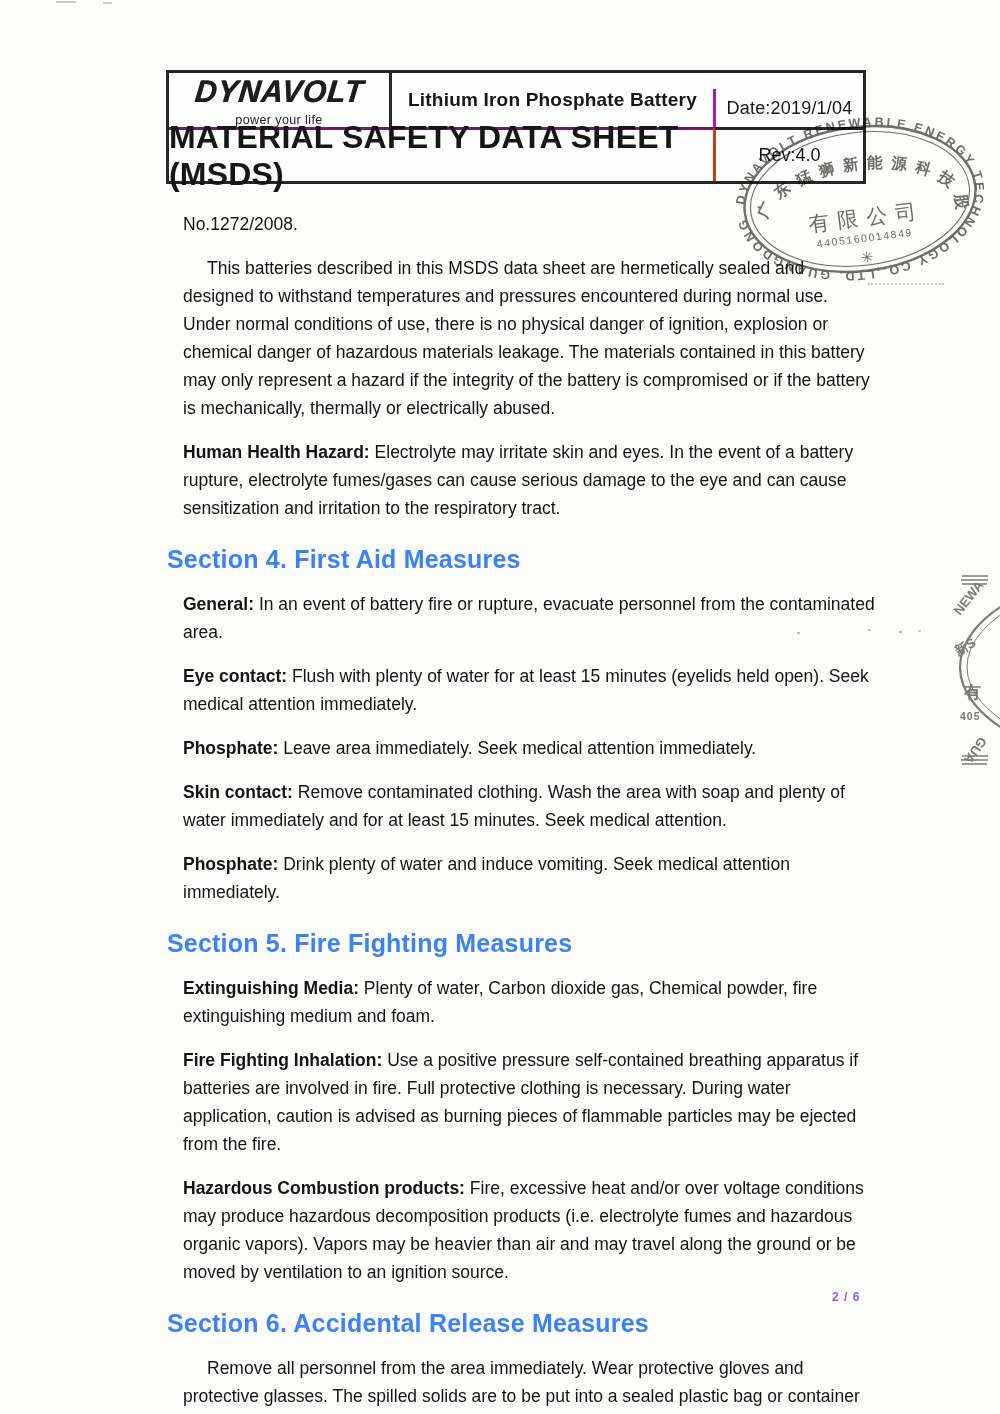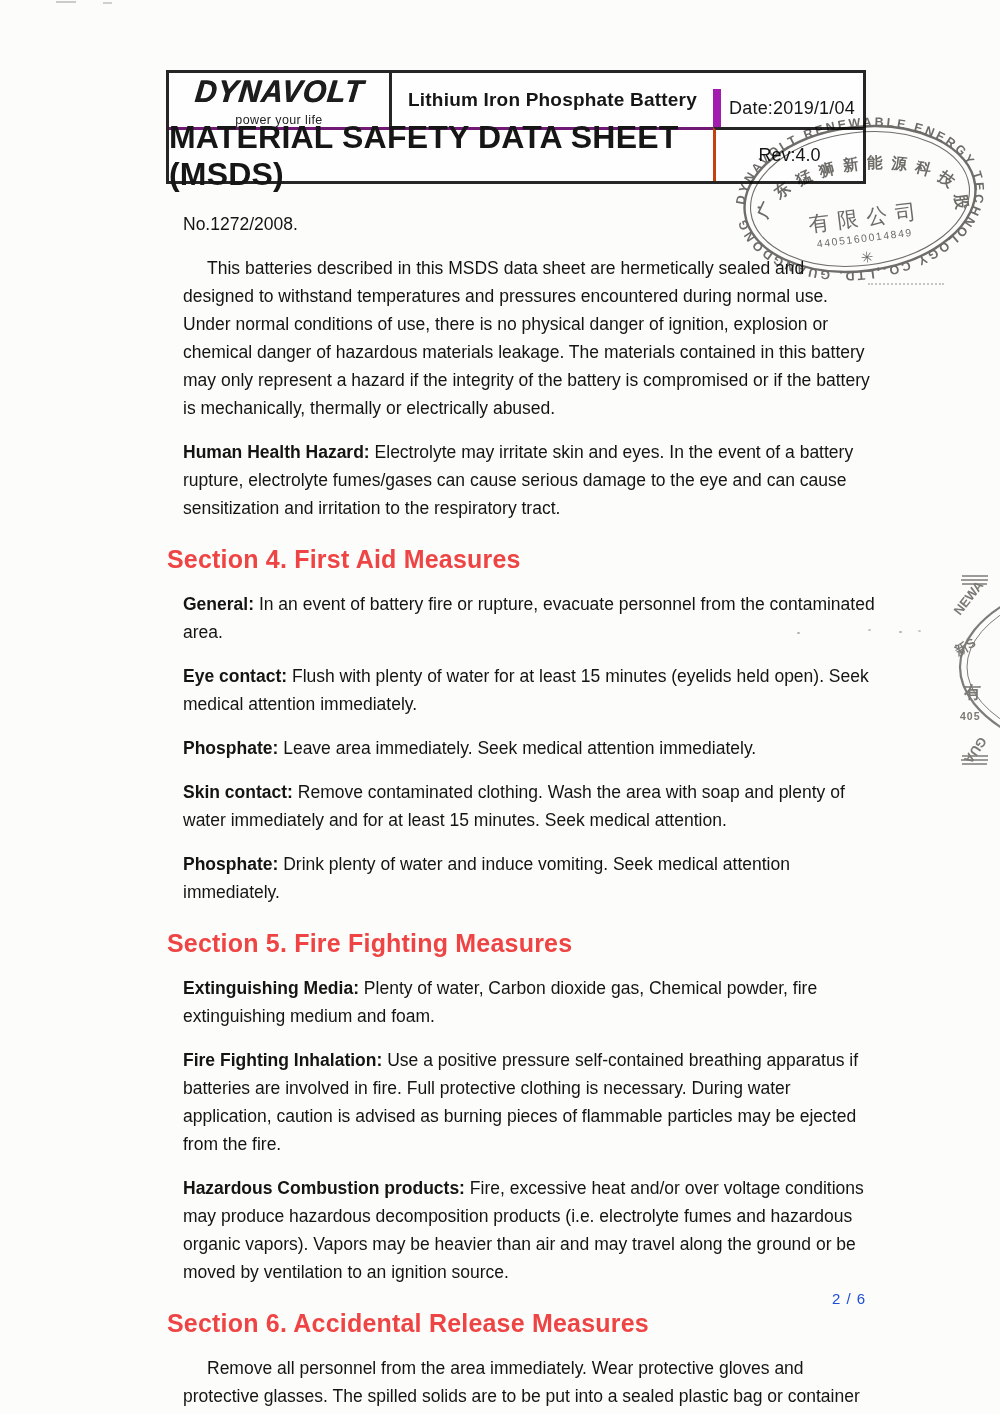--- a/index.html
+++ b/index.html
@@ -19,21 +19,21 @@
     position: absolute; left: 166px; top: 70px; width: 700px;
     border: 3px solid #262626;
     display: grid;
     grid-template-columns: 220px 324px 1fr;
     grid-template-rows: 54px 54px;
     background: rgba(255,255,255,0.65);
   }
   .hdr .cell { display:flex; align-items:center; justify-content:center; }
   .c-logo   { grid-column:1; grid-row:1; flex-direction:column; padding-top:2px; }
   .c-prod   { grid-column:2; grid-row:1; border-left:3px solid #262626; font-weight:bold; font-size:19px; letter-spacing:.2px; }
-  .c-date   { grid-column:3; grid-row:1; border-left:8px solid #a21caf; font-size:18px; letter-spacing:.2px;margin-top:16px; }
+  .c-date   { grid-column:3; grid-row:1; border-left:3px solid #a21caf; font-size:18px; letter-spacing:.2px;margin-top:16px; }
   .c-title  { grid-column:1 / span 2; grid-row:2; border-top:3px solid #701a75; font-weight:bold; font-size:32px; letter-spacing:.2px; }
   .c-rev    { grid-column:3; grid-row:2; border-top:3px solid #262626; border-left:3px solid #c2410c; font-size:18px; }
   .brand {
     font-weight: bold; font-style: italic;
     font-size: 30px; letter-spacing: 1px;
     transform: skewX(-6deg) scaleY(1.04);
     color:#1d1d1d;
     text-shadow: 0.6px 0 0 #1d1d1d;
   }
   .tagline { font-size: 12.5px; letter-spacing:.4px; color:#222; margin-top:4px; }
@@ -42,27 +42,27 @@
   .content {
     position: absolute; left: 167px; top: 194px; width: 728px;
     font-size: 17.5px; line-height: 28px; color:#141414;
   }
   .content p { margin: 16px; }
   .docno { margin-bottom: 3px !important; }
   .indent { text-indent: 24px; }
   .hh { margin-top: 8px !important; }
   .sec-title {
     font-size: 25px; line-height: 30px; font-weight: bold;
-    margin: 22px 0 8px 0; letter-spacing: .2px; color:#ef4444;
+    margin: 22px 0 8px 0; letter-spacing: .2px; color:#3b82f6;
   }
   .lbl { font-weight: bold; }
 
   .pageno {
     position: absolute; left: 832px; top: 1290px;
-    font-size: 15px; font-weight: normal; letter-spacing: 1px; color:#1d4ed8;
+    font-size: 12px; font-weight: bold; letter-spacing: 1px; color:#8b5cf6;
   }
 
   
   .stamp-main {
     position:absolute; left:720px; top:100px; width:282px; height:196px;
     opacity:.84; mix-blend-mode: multiply; pointer-events:none;
   }
   .stamp-edge {
     position:absolute; left:950px; top:560px; width:50px; height:214px;
     opacity:.78; mix-blend-mode: multiply; pointer-events:none;

